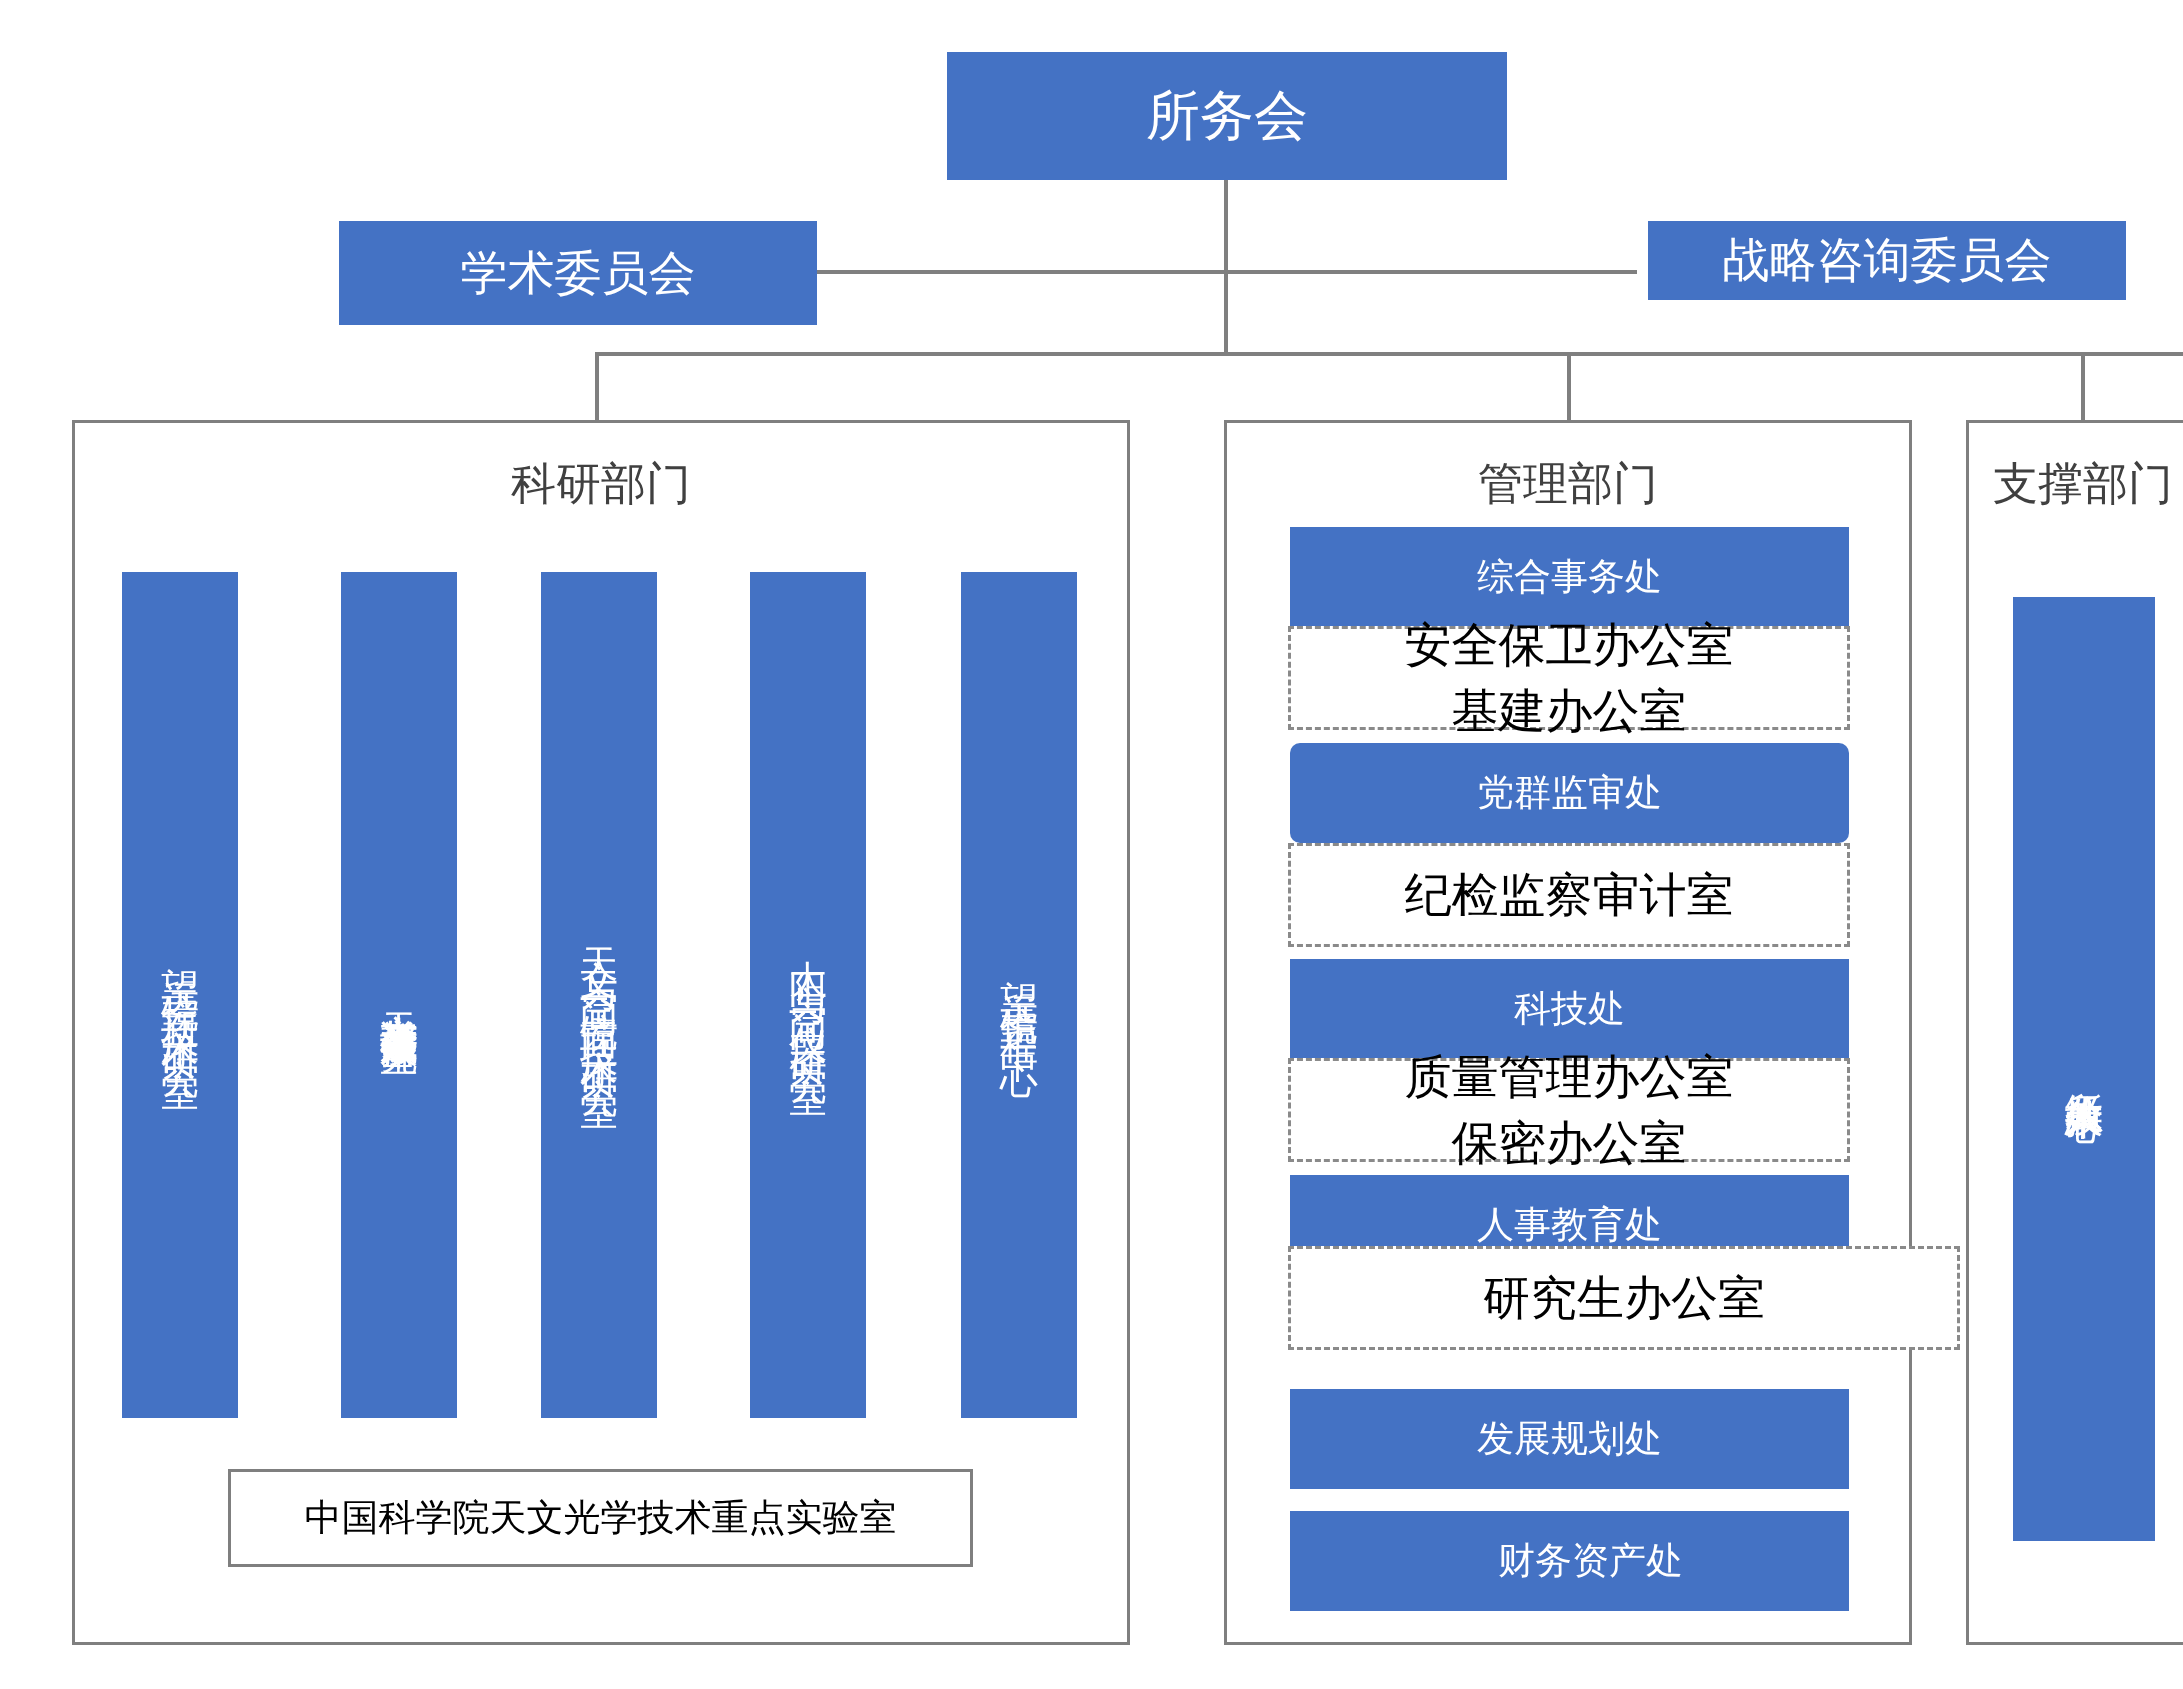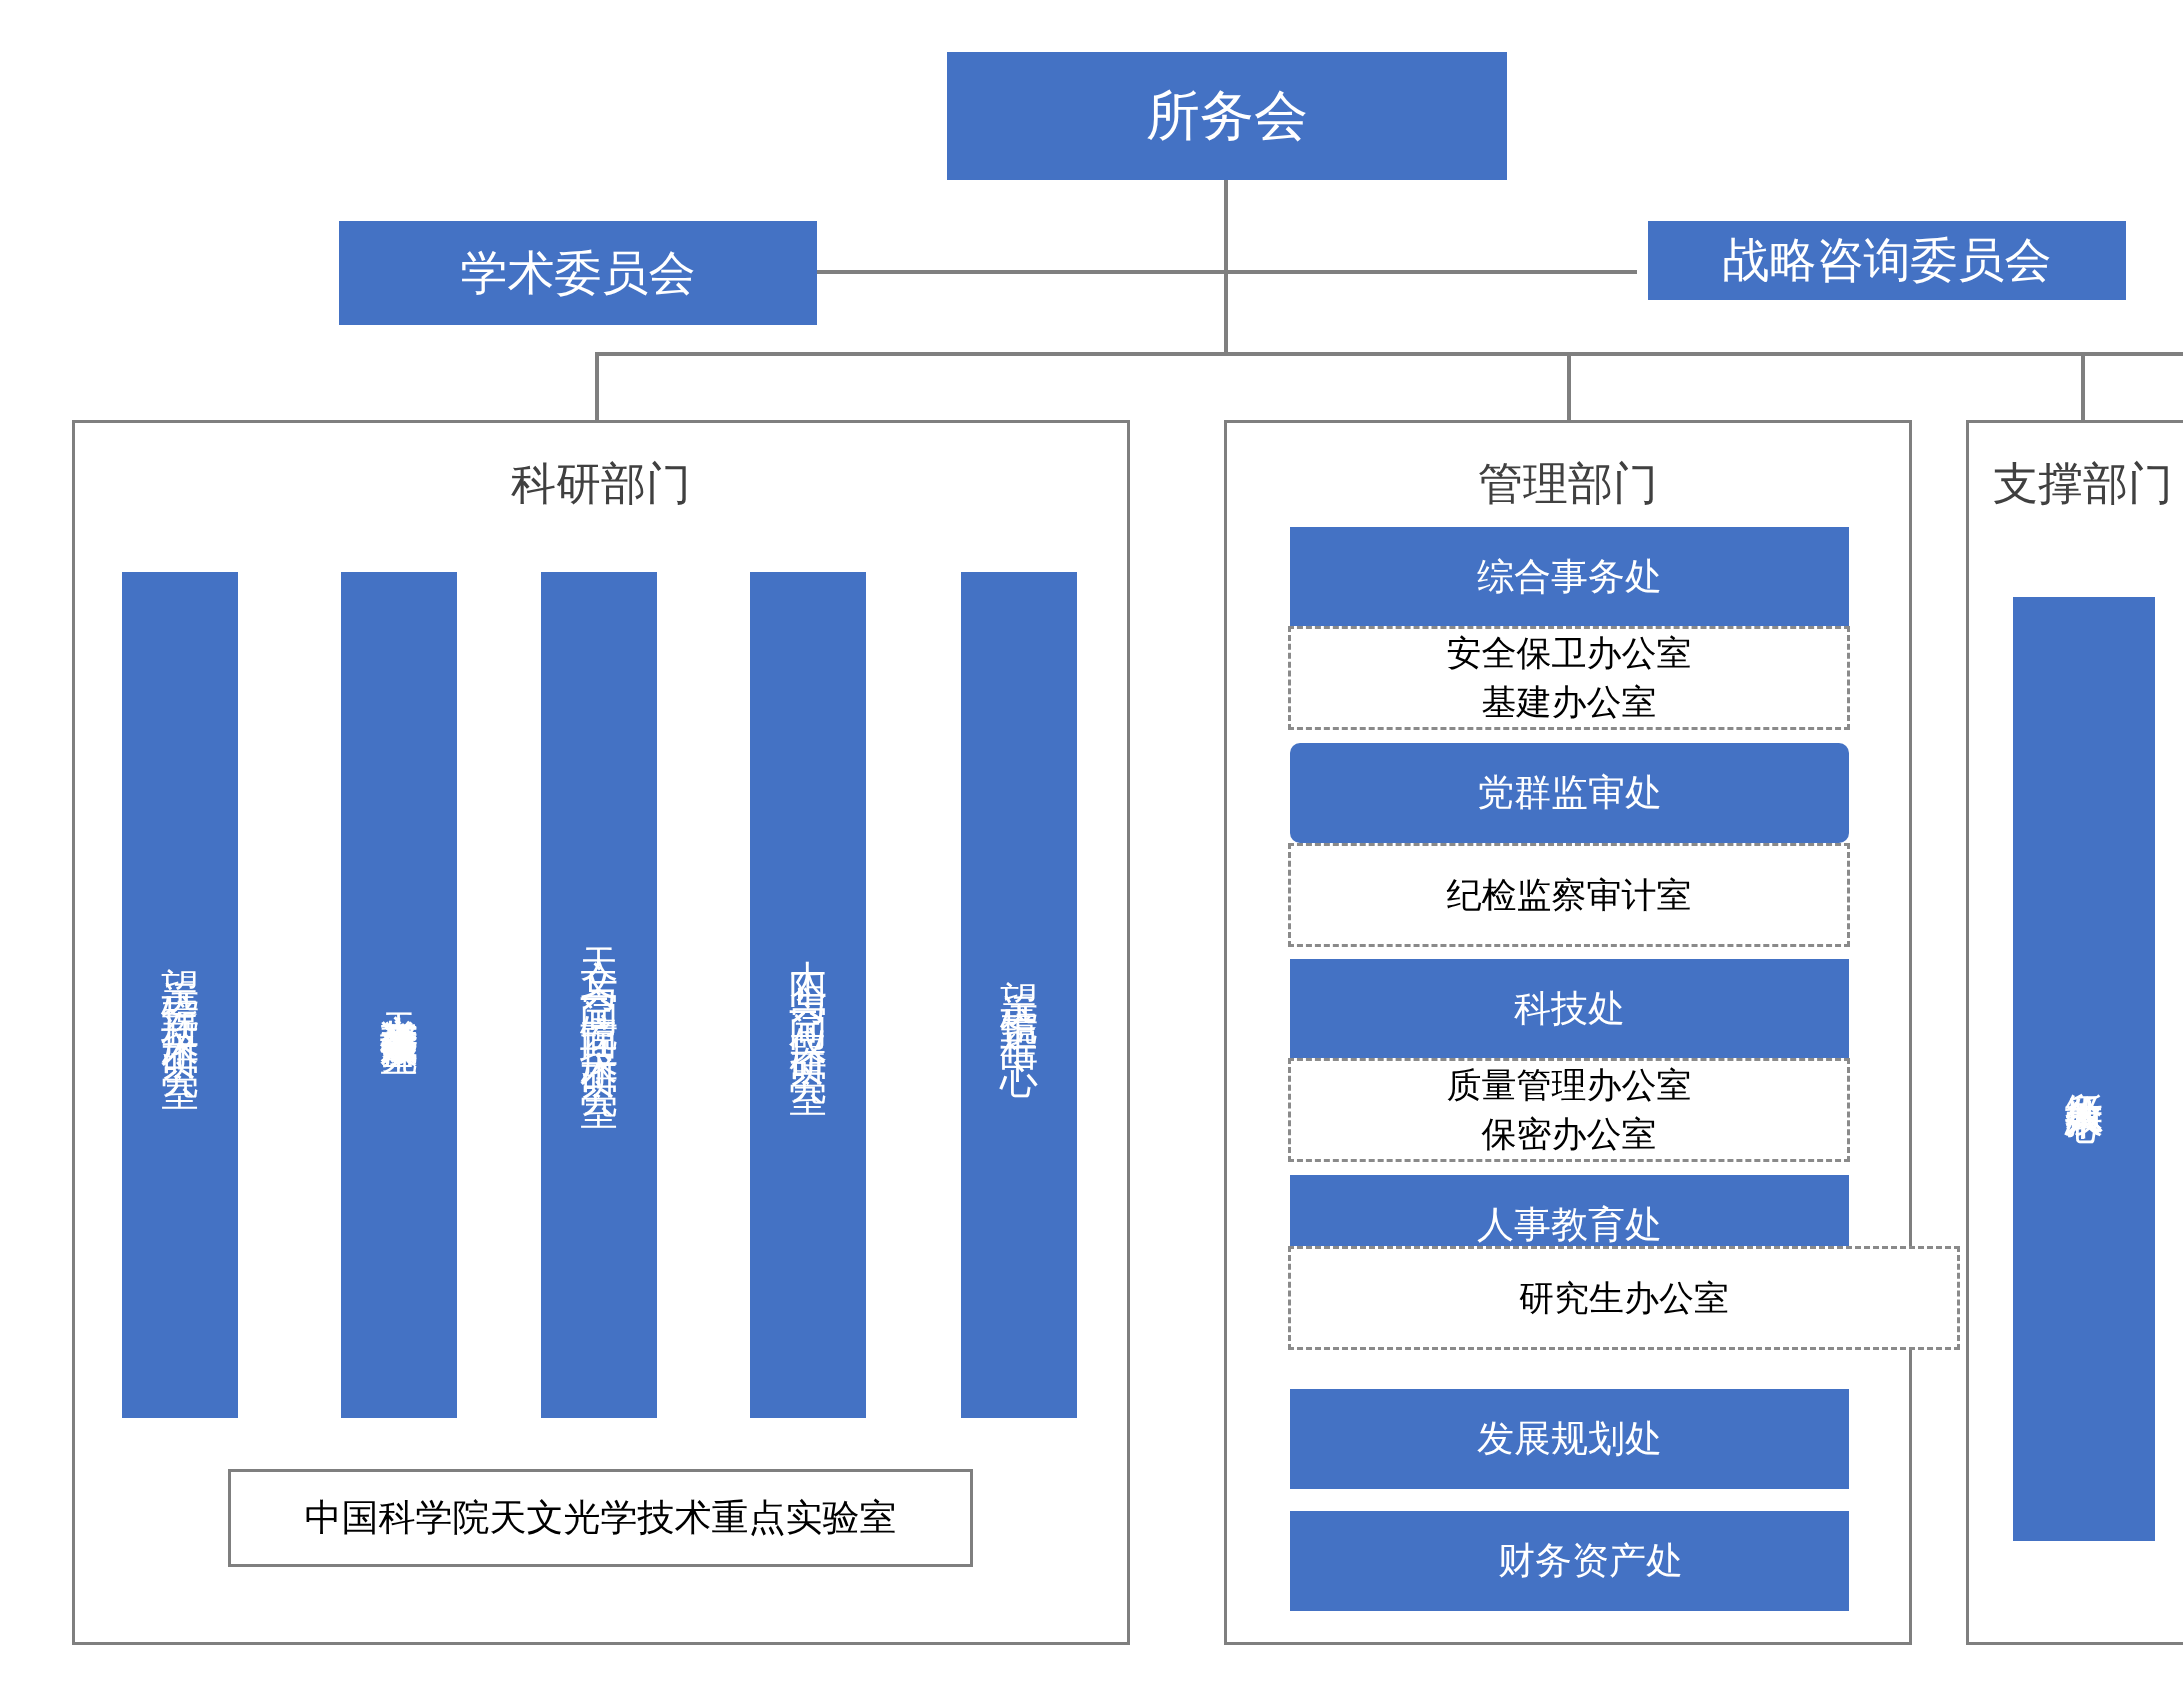--- a/index.html
+++ b/index.html
@@ -5,21 +5,21 @@
   html, body { margin:0; padding:0; background:#ffffff; }
   body { width:2531px; height:1689px; position:relative; overflow:hidden;
          font-family:"DejaVu Sans", "Liberation Sans", sans-serif; }
   .abs { position:absolute; box-sizing:border-box; }
   .blue { background:#4472C4; color:#ffffff; display:flex; align-items:center; justify-content:center; text-align:center; }
   .line { position:absolute; background:#7f7f7f; }
   .frame { position:absolute; box-sizing:border-box; border:3.9px solid #7f7f7f; background:#fff; }
   .frame-title { position:absolute; left:0; right:0; text-align:center; color:#404040; font-size:45px; }
   .vtext { writing-mode:vertical-rl; text-orientation:upright; font-size:38px; letter-spacing:1.7px; line-height:1; }
   .mgmt { font-size:37px; }
-  .dash { border:3.1px dashed #8a8a8a; background:#fff; color:#000; display:flex; flex-direction:column; align-items:center; justify-content:center; font-size:35px; line-height:1.4; }
+  .dash { border:3.1px dashed #8a8a8a; background:#fff; color:#000; display:flex; flex-direction:column; align-items:center; justify-content:center; font-size:47px; line-height:1.4; }
   .lab { border:3.9px solid #7f7f7f; background:#fff; color:#000; display:flex; align-items:center; justify-content:center; font-size:37px; }
 </style>
 </head>
 <body>
 
 <div class="line" style="left:1224px; top:179px; width:4.4px; height:175px;"></div>
 <div class="line" style="left:815px; top:270px; width:822px; height:4.4px;"></div>
 <div class="line" style="left:595px; top:352px; width:1754px; height:4.4px;"></div>
 <div class="line" style="left:595px; top:352px; width:4.4px; height:70px;"></div>
 <div class="line" style="left:1567px; top:352px; width:4.4px; height:70px;"></div>

